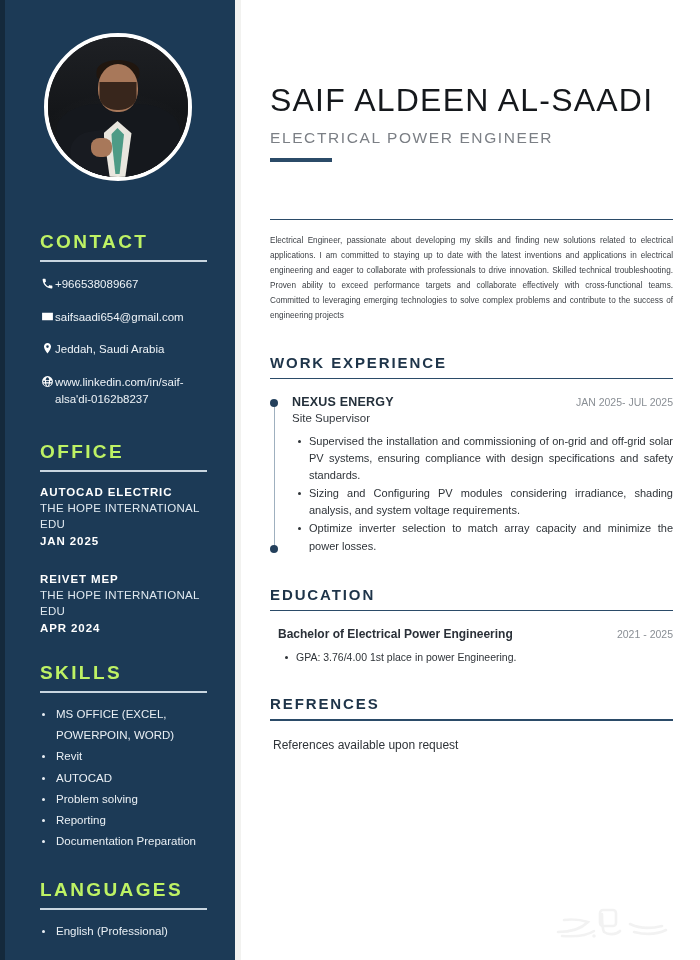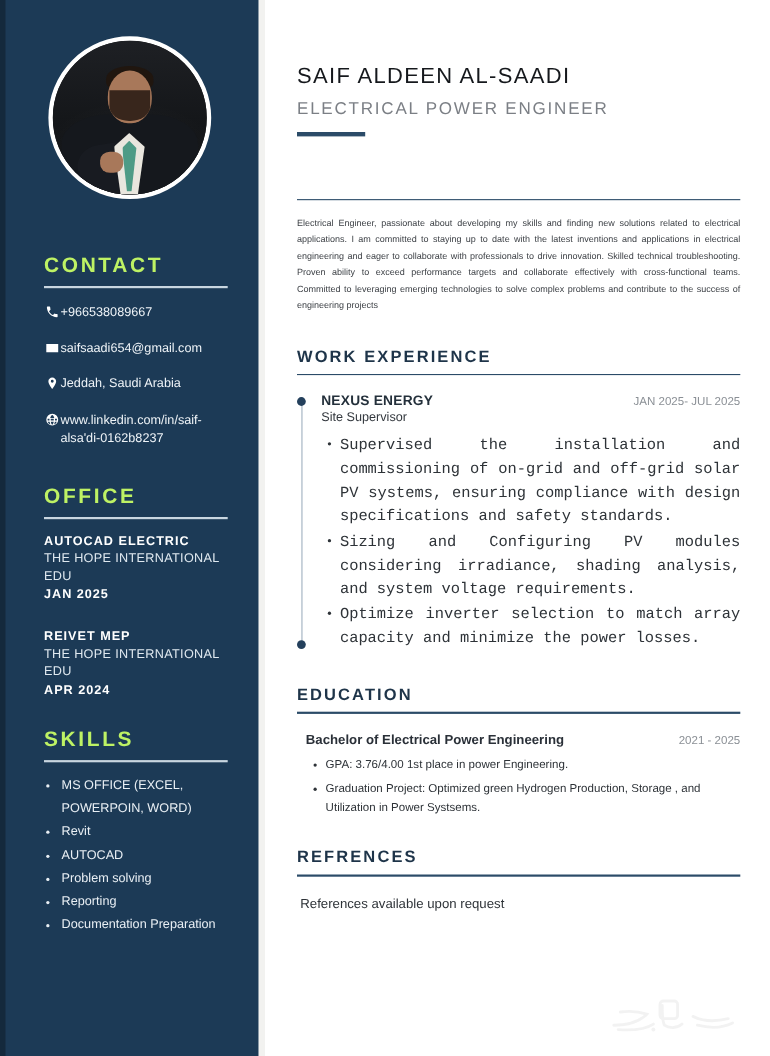--- a/index.html
+++ b/index.html
@@ -211,26 +211,26 @@
 
   
   .main {
     flex: 1;
     background: #ffffff;
     box-sizing: border-box;
     padding: 0 27px 0 29px;
     position: relative;
   }
   .name {
-    font-size: 20px;
+    font-size: 32px;
     font-weight: normal;
     letter-spacing: 1.2px;
     color: #15181c;
     margin: 0;
-    padding-top: 58px;
+    padding-top: 82px;
   }
   .role {
     font-size: 15.5px;
     letter-spacing: 1.6px;
     color: #7b7f85;
     margin: 10px 0 0 0;
   }
   .role-rule {
     width: 62px;
     height: 3.5px;
@@ -302,26 +302,25 @@
     color: #33383e;
     margin: 3px 0 0 0;
   }
   .job-bullets {
     margin: 9px 0 0 0;
     padding: 0 0 0 17px;
     list-style: none;
   }
   .job-bullets li {
     position: relative;
-    font-size: 14px;
+    font-size: 11px;
     line-height: 1.55;
     color: #2e3338;
     text-align: justify;
     margin-bottom: 1px;
-    font-family: Liberation Mono, monospace;
   }
   .job-bullets li::before {
     content: "";
     position: absolute;
     left: -11px; top: 7px;
     width: 3px; height: 3px;
     border-radius: 50%;
     background: #2e3338;
   }
 
@@ -489,20 +488,27 @@
         <li>Revit</li>
         <li>AUTOCAD</li>
         <li>Problem solving</li>
         <li>Reporting</li>
         <li>Documentation Preparation</li>
       </ul>
     </section>
 
     <div class="sp-26"></div>
 
+    <section class="side-sec">
+      <h2 class="side-h">LANGUAGES</h2>
+      <div class="side-rule"></div>
+      <ul class="dot-list">
+        <li>English (Professional)</li>
+      </ul>
+    </section>
 
   </aside>
 
   <div class="gap-strip"></div>
 
   <main class="main">
 
     <h1 class="name">SAIF ALDEEN AL-SAADI</h1>
     <p class="role">ELECTRICAL POWER ENGINEER</p>
     <div class="role-rule"></div>
@@ -545,21 +551,20 @@
     <section>
       <h2 class="sec-h">EDUCATION</h2>
       <div class="sec-rule"></div>
 
       <div class="edu-head">
         <span class="edu-deg">Bachelor of Electrical Power Engineering</span>
         <span class="edu-date">2021 - 2025</span>
       </div>
       <ul class="edu-bullets">
         <li>GPA: 3.76/4.00   1st place in power Engineering.</li>
-        <li>Graduation Project: Optimized green Hydrogen Production, Storage , and Utilization in Power Systsems.</li>
       </ul>
     </section>
 
     <div class="sp-24"></div>
 
     <section>
       <h2 class="sec-h">REFRENCES</h2>
       <div class="sec-rule"></div>
       <p class="ref-body">References available upon request</p>
     </section>

